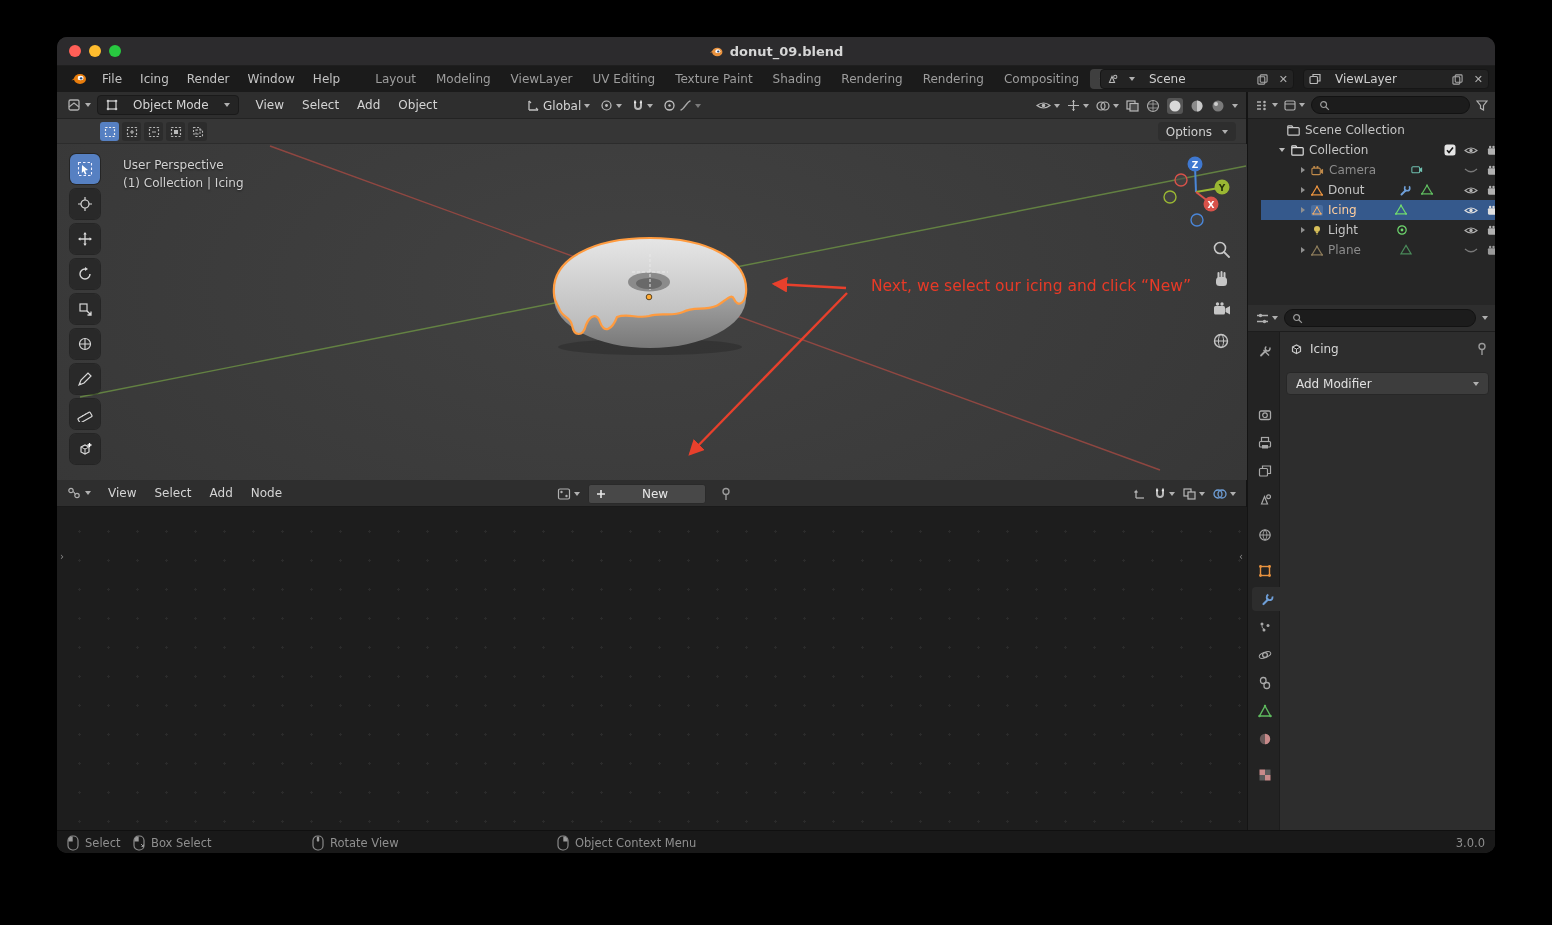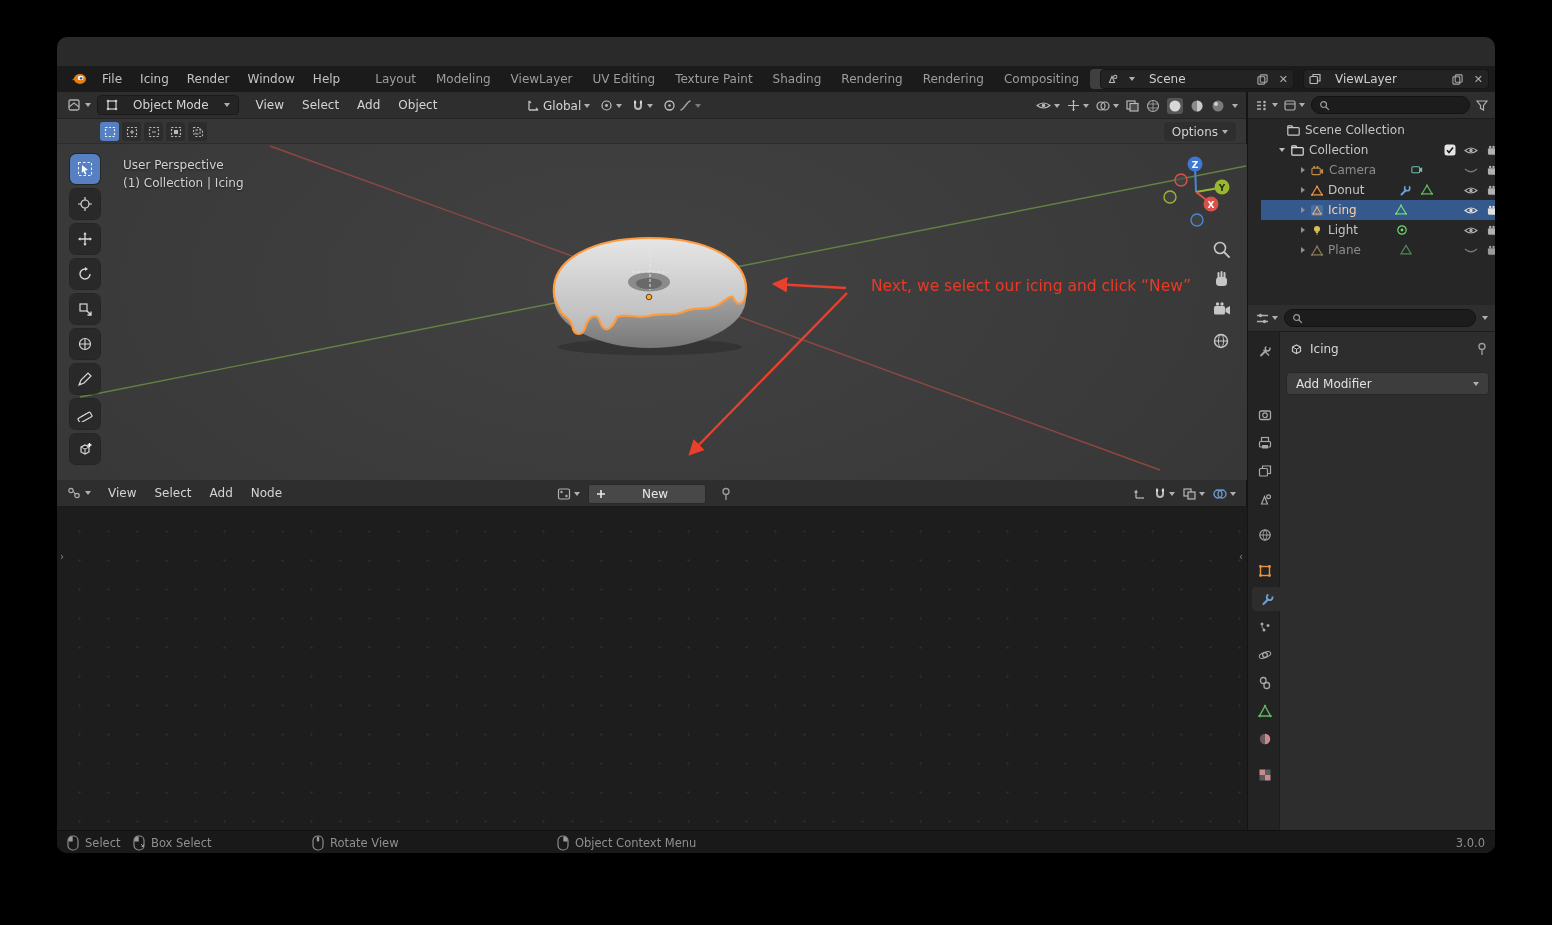--- a/index.html
+++ b/index.html
@@ -40,21 +40,21 @@
     border-bottom:1px solid #232323;display:flex;align-items:center;font-size:12px;color:#d4d4d4;}
   .dd{background:#242424;border:1px solid #1a1a1a;border-radius:4px;padding:2px 8px;display:flex;
     align-items:center;gap:15px;margin-left:6px;}
   .vh-mid{position:absolute;left:470px;top:0;height:27px;display:flex;align-items:center;gap:10px;color:#d4d4d4;}
   .vh-right{position:absolute;right:8px;top:0;height:27px;display:flex;align-items:center;gap:7px;}
   .seg{display:flex;align-items:center;gap:3px;}
   .toolrow{position:absolute;left:0;top:27px;width:100%;height:25px;background:#363636;border-bottom:1px solid #2c2c2c;}
   .sm-wrap{position:absolute;left:43px;top:3px;display:flex;gap:3px;}
   .sm-btn{width:19px;height:19px;border-radius:3px;display:flex;align-items:center;justify-content:center;background:#2c2c2c;}
   .sm-btn.active{background:#5680c2;}
-  .options-dd{position:absolute;right:10px;top:3px;height:19px;display:flex;align-items:center;gap:4px;
+  .options-dd{position:absolute;right:10px;top:3px;height:19px;display:flex;align-items:center;gap:10px;
     background:#2e2e2e;border-radius:4px;padding:0 8px;color:#d0d0d0;font-size:12px;margin-left:13px;}
   .vcanvas{position:absolute;left:0;top:52px;width:1190px;height:336px;
     background:radial-gradient(ellipse 900px 460px at 48% 42%, #424242 0%, #3a3a3a 60%, #343434 100%);}
   .scene-svg{position:absolute;left:0;top:0;width:1190px;height:336px;}
   .scene-svg text{font-family:"DejaVu Sans","Liberation Sans",sans-serif;}
   .vtoolbar{position:absolute;left:13px;top:10px;display:flex;flex-direction:column;gap:5px;}
   .tool-btn{width:30px;height:30px;border-radius:6px;background:rgba(40,40,40,.93);display:flex;
     align-items:center;justify-content:center;box-shadow:0 0 0 1px rgba(0,0,0,.35);}
   .tool-btn.active{background:#5680c2;}
   .vp-text{position:absolute;left:66px;top:12px;color:#d2d2d2;font-size:12px;line-height:18px;
@@ -106,20 +106,38 @@
     border-top:1px solid #101010;color:#8f8f8f;font-size:11.5px;}
   .hint{position:absolute;top:0;height:23px;display:flex;align-items:center;gap:6px;}
   .version{position:absolute;right:10px;top:0;height:23px;display:flex;align-items:center;color:#8f8f8f;}
   svg{display:block;}
 </style>
 </head>
 <body>
 
 <div class="window">
 
+  <div class="titlebar">
+    <div class="traffic">
+      <span class="tl red"></span>
+      <span class="tl yellow"></span>
+      <span class="tl green"></span>
+    </div>
+    <div class="title-center">
+      <span>
+        <svg width="14" height="12" viewBox="0 0 16 14">
+            <ellipse cx="9.5" cy="7" rx="6" ry="5" fill="#e8923f"></ellipse>
+            <ellipse cx="10" cy="6" rx="3" ry="2.2" fill="#fff"></ellipse>
+            <ellipse cx="10.6" cy="6.4" rx="1.4" ry="1.1" fill="#2a4b7c"></ellipse>
+            <path d="M1 8 L6.5 3.6 L7.5 6.4Z" fill="#e8923f"></path>
+          </svg>
+      </span>
+      <span>donut_09.blend</span>
+    </div>
+  </div>
 
   <div class="topbar">
     <span class="logo">
       <svg width="17" height="14" viewBox="0 0 16 14">
           <ellipse cx="9.5" cy="7" rx="6" ry="5" fill="#e87d0d"></ellipse>
           <ellipse cx="10" cy="6" rx="3" ry="2.2" fill="#fff"></ellipse>
           <ellipse cx="10.6" cy="6.4" rx="1.4" ry="1.1" fill="#2a4b7c"></ellipse>
           <path d="M1 8.4 L6.5 3.6 L7.5 6.4Z" fill="#e87d0d"></path>
         </svg>
     </span>

